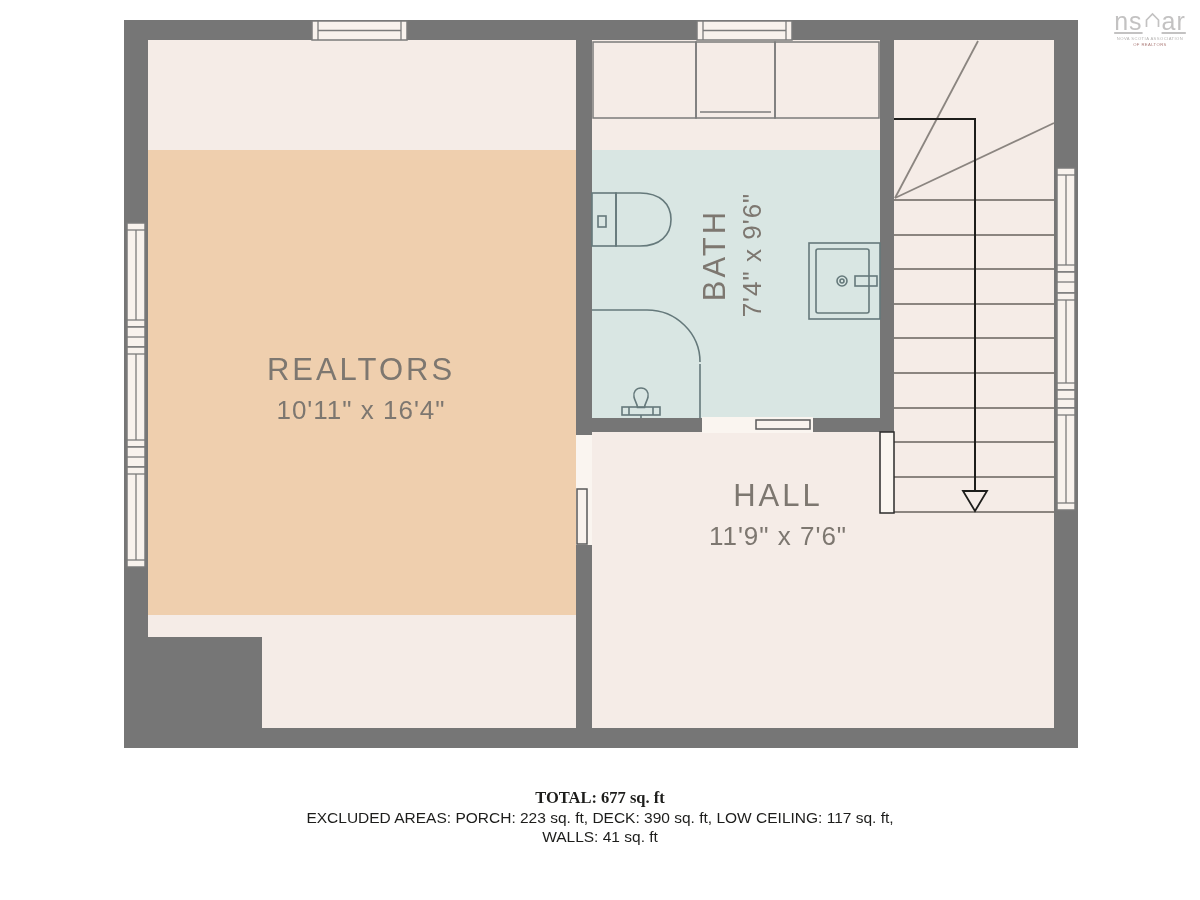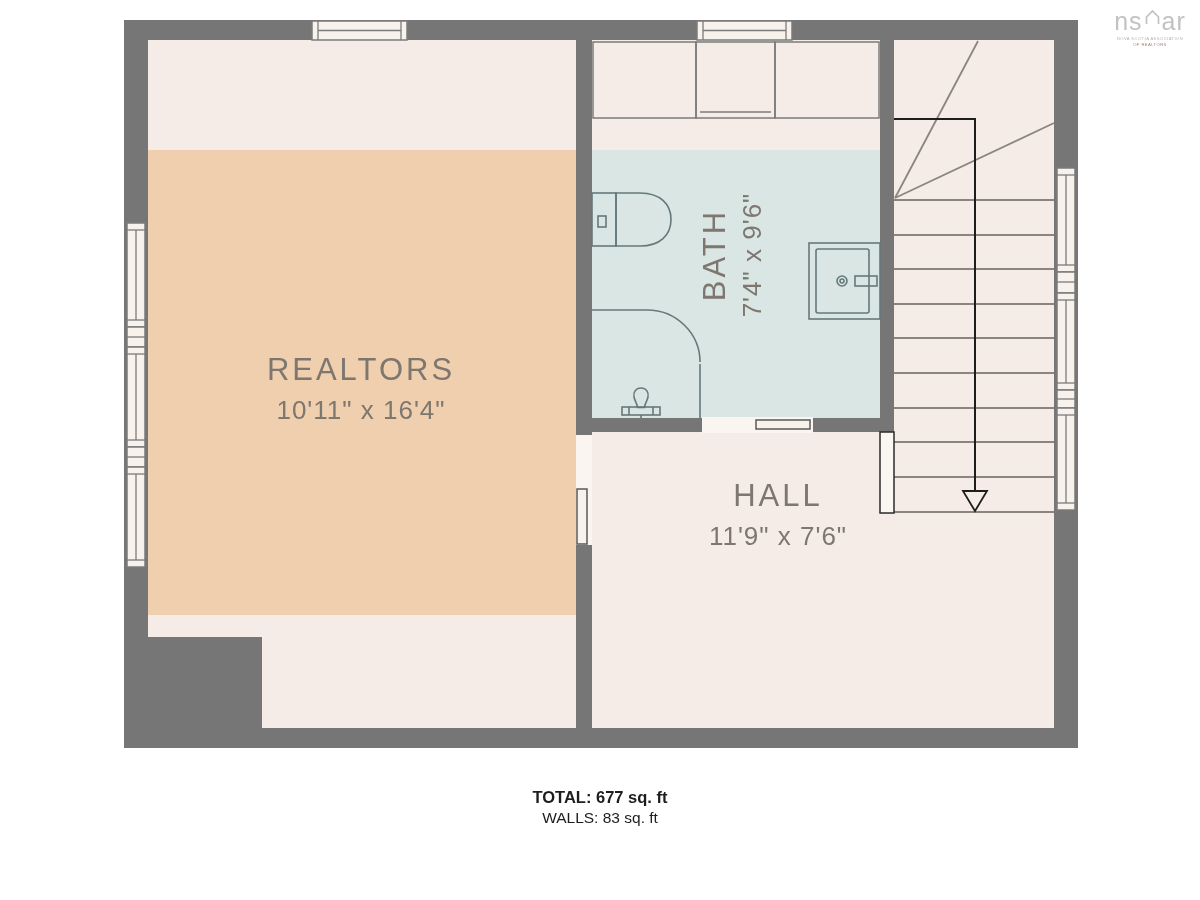--- a/index.html
+++ b/index.html
@@ -27,24 +27,24 @@
   .room-label-block{color:#7d7770;text-align:center;}
   .room-name{font-size:31px;letter-spacing:3px;line-height:40px;}
   .room-dims{font-size:26px;letter-spacing:1px;line-height:40px;}
   .bedroom-block{left:211px;top:350px;width:300px;}
   .hall-block{left:628px;top:476px;width:300px;}
   .bath-block{left:623px;top:218px;width:220px;transform:rotate(-90deg);transform-origin:center;}
   .bath-block .room-name{line-height:38px;}
   .bath-block .room-dims{line-height:36px;}
   
   .summary{left:0;top:788px;width:1200px;text-align:center;color:#1d1d1b;font-size:15.5px;line-height:19.5px;}
-  .summary .total{font-weight:bold;font-size:16.5px;}
+  .summary .total{font-weight:bold;font-size:16.5px;font-family:Liberation Serif, serif;}
   
   .logo{right:10px;top:8px;width:80px;text-align:center;color:#c3c2c2;}
-  .logo-row{display:flex;align-items:flex-start;justify-content:center;gap:1px;font-size:25px;font-weight:500;line-height:26px;letter-spacing:1px;}
+  .logo-row{display:flex;align-items:center;justify-content:center;gap:1px;font-size:25px;font-weight:500;line-height:26px;letter-spacing:1px;text-decoration:underline;}
   .logo-tagline{font-size:4.2px;letter-spacing:.4px;color:#b5b3b2;line-height:5.5px;margin-top:2px;}
   .logo-tagline2{font-size:4.2px;letter-spacing:.4px;color:#ad7d7a;line-height:5.5px;}
 </style>
 </head>
 <body>
 
 <div class="abs floor-base"></div>
 <div class="abs floor-bedroom"></div>
 <div class="abs floor-bath"></div>
 
@@ -186,21 +186,22 @@
   <div class="room-dims">7'4" x 9'6"</div>
 </div>
 
 <div class="abs room-label-block hall-block">
   <div class="room-name">HALL</div>
   <div class="room-dims">11'9" x 7'6"</div>
 </div>
 
 <div class="abs summary">
   <div class="total">TOTAL: 677 sq. ft</div>
-  <div>WALLS: 83 sq. ft</div>
+  <div>EXCLUDED AREAS: PORCH: 223 sq. ft, DECK: 390 sq. ft, LOW CEILING: 117 sq. ft,</div>
+  <div>WALLS: 41 sq. ft</div>
 </div>
 
 <div class="abs logo">
   <div class="logo-row">
     <span>ns</span>
     <svg width="17" height="20" viewBox="0 0 17 20">
       <path d="M2.5,16 V9 L8.5,3 L14.5,9 V16" fill="none" stroke="#c3c2c2" stroke-width="1.7"></path>
     </svg>
     <span>ar</span>
   </div>

